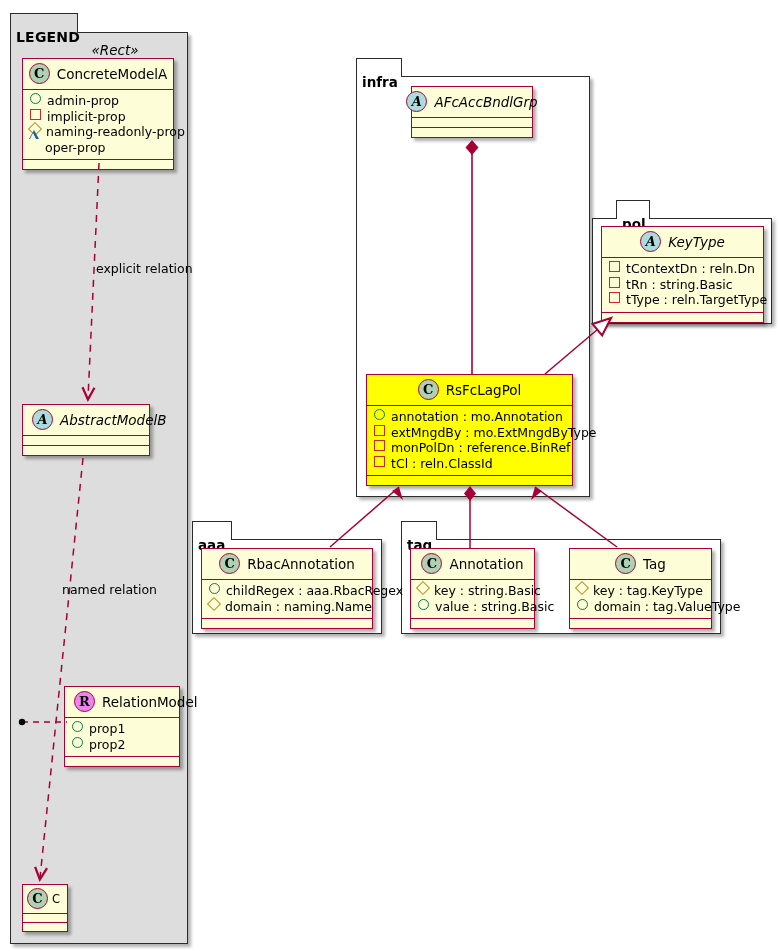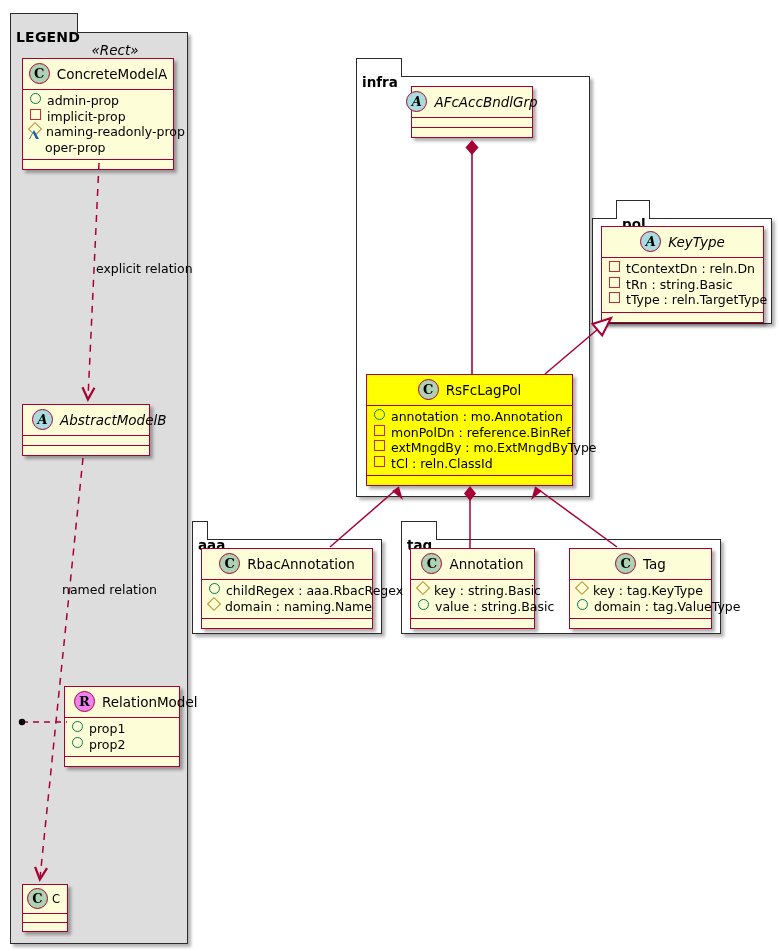--- a/index.html
+++ b/index.html
@@ -344,25 +344,25 @@
       <span class="badge c">C</span>
       <span class="name">RsFcLagPol</span>
     </div>
     <div class="attrs">
       <div class="attr">
         <span class="mk circle"></span>
         <span>annotation : mo.Annotation</span>
       </div>
       <div class="attr">
         <span class="mk square"></span>
+        <span>extMngdBy : mo.ExtMngdByType</span>
+      </div>
+      <div class="attr">
+        <span class="mk square"></span>
         <span>monPolDn : reference.BinRef</span>
-      </div>
-      <div class="attr">
-        <span class="mk square"></span>
-        <span>extMngdBy : mo.ExtMngdByType</span>
       </div>
       <div class="attr">
         <span class="mk square"></span>
         <span>tCl : reln.ClassId</span>
       </div>
     </div>
     <div class="foot"></div>
   </div>
 
   <div class="pkg-tab" style="left:592px; top:200px; width:34px; height:19px;margin-left:24px;">
@@ -388,21 +388,21 @@
         <span>tRn : string.Basic</span>
       </div>
       <div class="attr">
         <span class="mk square"></span>
         <span>tType : reln.TargetType</span>
       </div>
     </div>
     <div class="foot"></div>
   </div>
 
-  <div class="pkg-tab" style="left:192px; top:521px; width:16px; height:19px;">
+  <div class="pkg-tab" style="left:192px; top:521px; width:40px; height:19px;">
     <span>aaa</span>
     <svg class="fold" width="13" height="20" viewBox="0 0 13 20">
       <path d="M 0 0 L 12 19" fill="none" stroke="#2b2b2b" stroke-width="1.6"></path>
     </svg>
   </div>
   <div class="pkg" style="left:192px; top:539px; width:190px; height:95px;"></div>
 
   <div class="cls" style="left:201px; top:548px; width:172px;">
     <div class="hdr">
       <span class="badge c">C</span>

